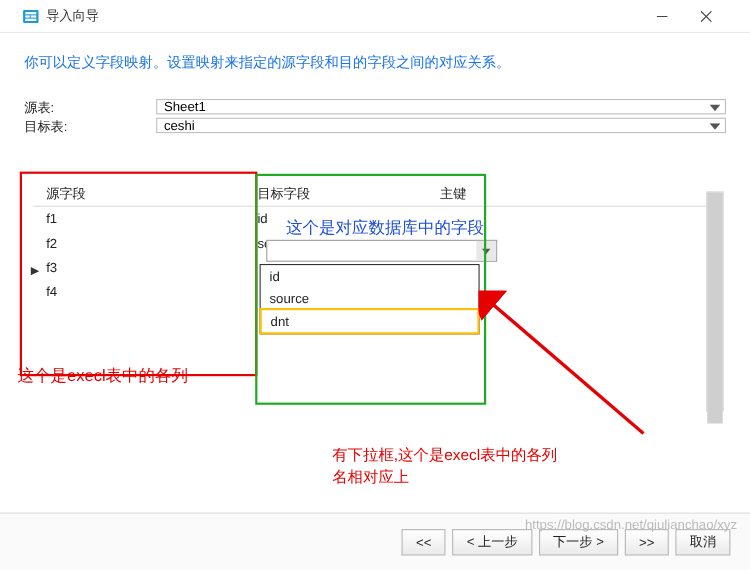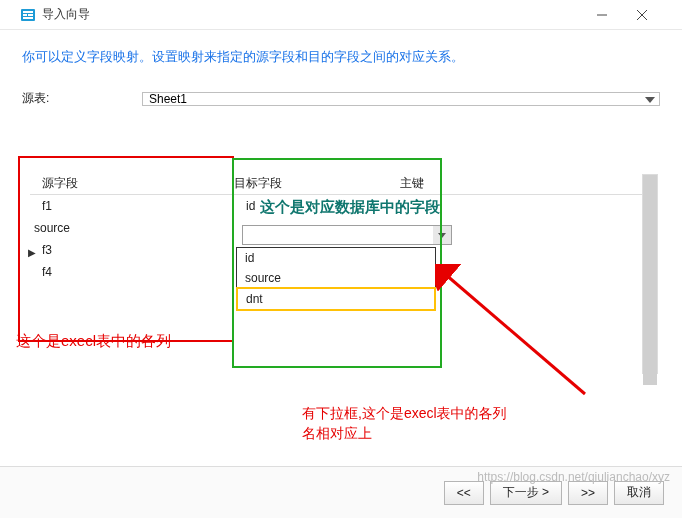--- a/index.html
+++ b/index.html
@@ -7,51 +7,51 @@
 
     .titlebar { height: 30px; display: flex; align-items: center; padding: 0 20px; border-bottom: 1px solid #e8e8e8; }
     .titlebar .app-icon svg { display: block; }
     .titlebar .title { margin-left: 6px; flex: 1; font-size: 12px; color: #333; }
     .titlebar .win-btn { width: 40px; height: 30px; display: flex; align-items: center; justify-content: center; color: #444; }
     .titlebar .win-btn svg { display: block; }
 
     .desc { color: #1a73e8; padding: 18px 22px 24px; font-size: 13px; }
 
     .form-area { padding: 0 22px 10px; }
-    .form-row { display: flex; align-items: center; margin-bottom: 24px; }
+    .form-row { display: flex; align-items: flex-start; margin-bottom: 0; }
     .form-row .lbl { width: 120px; color: #222; }
     .select { flex: 1; height: 14px; border: 1px solid #bfbfbf; background: #fff; display: flex; align-items: center; padding: 0 6px; position: relative; }
     .select .sel-arrow { position: absolute; right: 4px; top: 50%; transform: translateY(-50%); }
 
     .mapping-zone { position: relative; margin: 8px 22px 4px; height: 220px; }
     .grid { position: absolute; top: 24px; left: 8px; right: 8px; height: 180px; background: #fff; }
     .grid-header { display: flex; height: 22px; align-items: center; border-bottom: 1px solid #ddd; }
     .gh { color: #222; font-size: 12px; }
     .gh.src { width: 200px; padding-left: 12px; }
     .gh.tgt { width: 170px; padding-left: 4px; }
     .gh.pk  { width: 70px; }
     .grid-body { }
-    .grow { display: flex; align-items: center; height: 22px; gap: 12px; }
+    .grow { display: flex; align-items: center; height: 22px; }
     .cell-src { width: 200px; padding-left: 12px; color: #222; position: relative; }
     .cell-tgt { width: 170px; padding-left: 4px; color: #222; }
     .cell-pk  { width: 70px; }
     .row-ptr { position: absolute; left: -2px; top: 4px; font-size: 10px; color: #333; }
 
     .combo { position: absolute; top: 76px; left: 220px; width: 210px; height: 20px; border: 1px solid #9e9e9e; background: #fff; }
     .combo .combo-arrow { position: absolute; right: 0; top: 0; width: 18px; height: 100%; background: #e8e8e8; display: flex; align-items: center; justify-content: center; }
     .combo-list { position: absolute; top: 98px; left: 214px; width: 200px; border: 1px solid #333; background: #fff; }
     .combo-list .opt { padding: 3px 8px; color: #222; }
     .combo-list .opt.hi { border: 2px solid #ffc107; margin: -1px; }
 
     .scroll-region { position: absolute; top: 168px; right: 8px; width: 16px; height: 210px; background: #e9e9e9; border: 1px solid #dcdcdc; }
     .scroll-region .thumb { position: absolute; top: 0; left: 0; right: 0; height: 210px; background: #cfcfcf; }
 
     .anno-box-red-left  { position: absolute; border: 2px solid #e60000; top: 156px; left: 18px;  width: 216px; height: 186px; pointer-events: none; }
     .anno-box-green     { position: absolute; border: 2px solid #22aa22; top: 158px; left: 232px; width: 210px; height: 210px; pointer-events: none; }
-    .anno-text-green    { position: absolute; color: #0f766e; top: 198px; left: 260px; font-size: 15px; font-weight: 700; }
+    .anno-text-green    { position: absolute; color: #1d4ed8; top: 198px; left: 260px; font-size: 15px; font-weight: 400; }
     .anno-text-left     { position: absolute; color: #e60000; top: 332px; left: 16px;  font-size: 15px; font-weight: 500; }
     .anno-text-bottom   { position: absolute; color: #e60000; top: 403px;  left: 302px; font-size: 14px; font-weight: 500; line-height: 1.45; }
     .anno-box-next      { position: absolute; border: 2px solid #e60000; top: 474px; left: 492px; width: 68px; height: 32px; pointer-events: none; }
     .anno-arrow         { position: absolute; top: 264px; left: 435px; pointer-events: none; }
 
     .footer { position: absolute; bottom: 0; left: 0; right: 0; height: 52px; border-top: 1px solid #ddd; display: flex; align-items: center; justify-content: flex-end; padding: 0 18px; gap: 6px; background: #fafafa; }
     .btn { height: 24px; padding: 0 12px; border: 1px solid #b5b5b5; background: linear-gradient(#fff,#eaeaea); display: flex; align-items: center; color: #222; font-size: 12px; }
 
     .watermark { position: absolute; right: 12px; bottom: 34px; color: #bbb; font-size: 12px; letter-spacing: 0; }
   </style>
@@ -87,36 +87,46 @@
 <div class="form-area">
   <div class="form-row">
     <span class="lbl">源表:</span>
     <div class="select">
       <span>Sheet1</span>
       <span class="sel-arrow"><svg width="10" height="6">
             <polygon points="0,0 10,0 5,6" fill="#555"></polygon>
           </svg></span>
     </div>
   </div>
+  <div class="form-row">
+    <span class="lbl">目标表:</span>
+    <div class="select">
+      <span>ceshi</span>
+      <span class="sel-arrow"><svg width="10" height="6">
+            <polygon points="0,0 10,0 5,6" fill="#555"></polygon>
+          </svg></span>
+    </div>
+  </div>
 </div>
 
 <div class="mapping-zone">
   <div class="grid">
     <div class="grid-header">
       <div class="gh src">源字段</div>
       <div class="gh tgt">目标字段</div>
       <div class="gh pk">主键</div>
     </div>
     <div class="grid-body">
       <div class="grow">
         <div class="cell-src">f1</div>
         <div class="cell-tgt">id</div>
         <div class="cell-pk"></div>
       </div>
       <div class="grow">
+        <div class="cell-src">f2</div>
         <div class="cell-tgt">source</div>
         <div class="cell-pk"></div>
       </div>
       <div class="grow">
         <div class="cell-src"><span class="row-ptr">▶</span><span>f3</span></div>
         <div class="cell-tgt"></div>
         <div class="cell-pk"></div>
       </div>
       <div class="grow">
         <div class="cell-src">f4</div>
@@ -159,18 +169,19 @@
         <marker id="ah" markerWidth="12" markerHeight="12" refX="2" refY="6" orient="auto">
           <polygon points="0,0 12,6 0,12" fill="#e60000"></polygon>
         </marker>
       </defs>
     <line x1="150" y1="130" x2="10" y2="10" stroke="#e60000" stroke-width="3" marker-end="url(#ah)"></line>
   </svg>
 </div>
 
 <div class="footer">
   <div class="btn">&lt;&lt;</div>
+  <div class="btn">&lt; 上一步</div>
   <div class="btn">下一步 &gt;</div>
   <div class="btn">&gt;&gt;</div>
   <div class="btn">取消</div>
 </div>
 
 <div class="watermark">https://blog.csdn.net/qiulianchao/xyz</div>
 
 </body></html>

